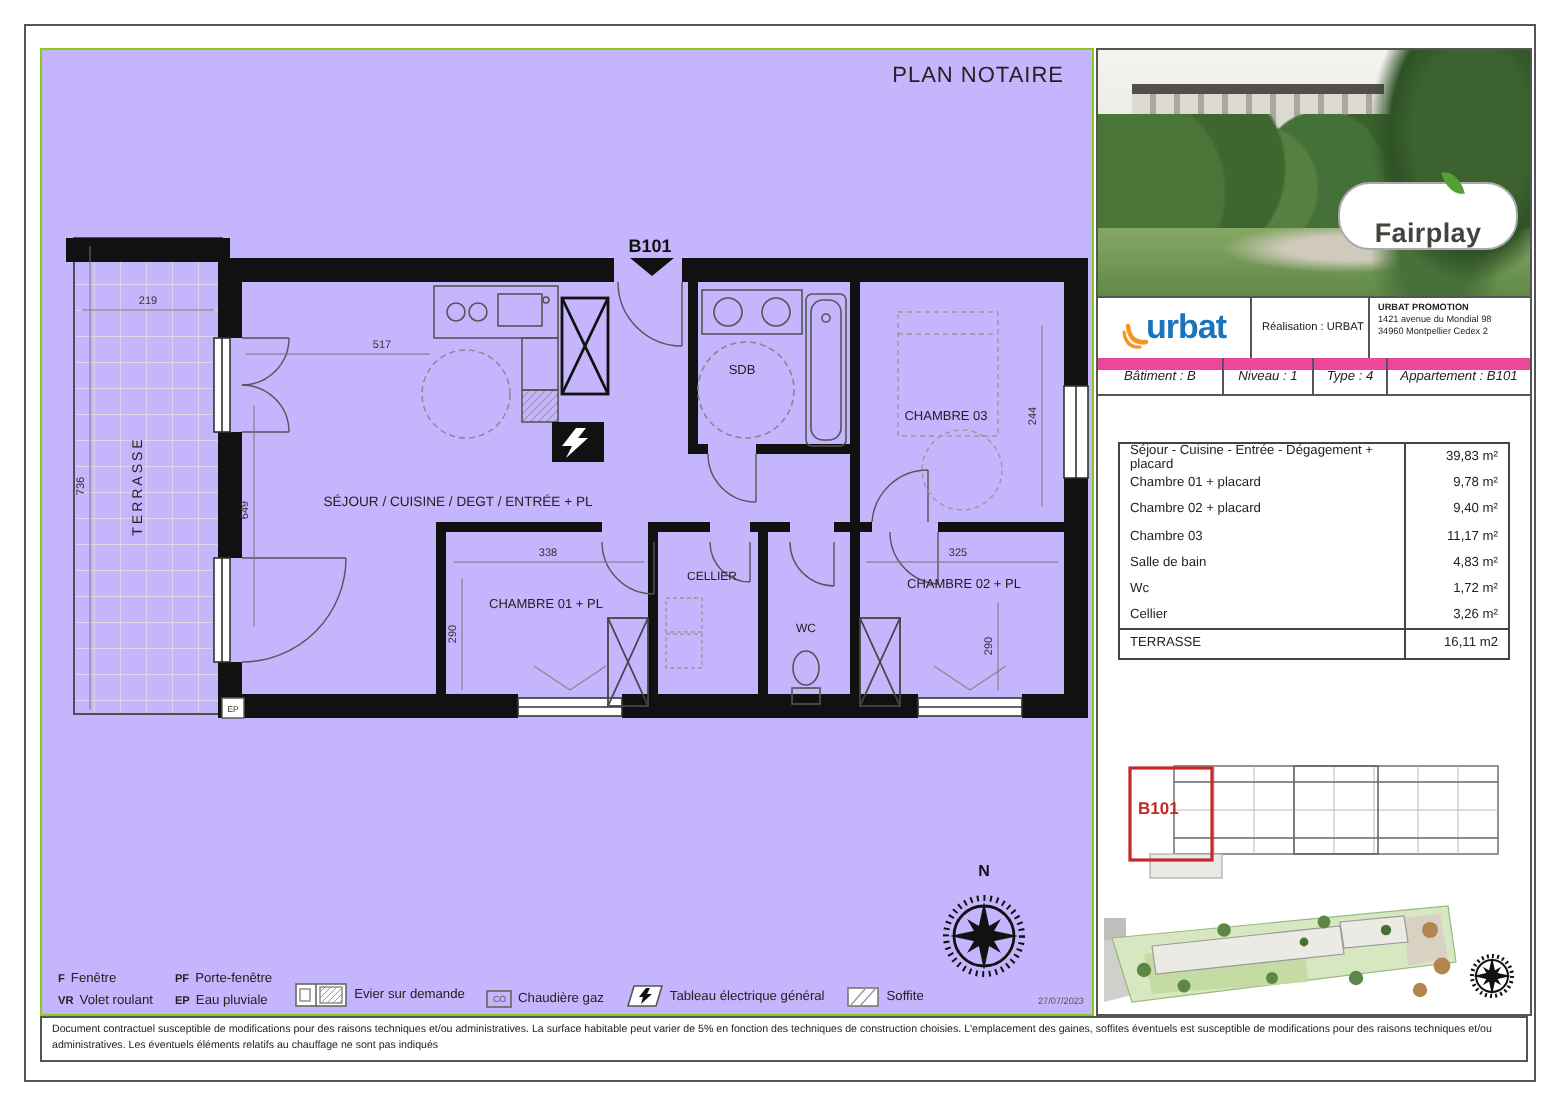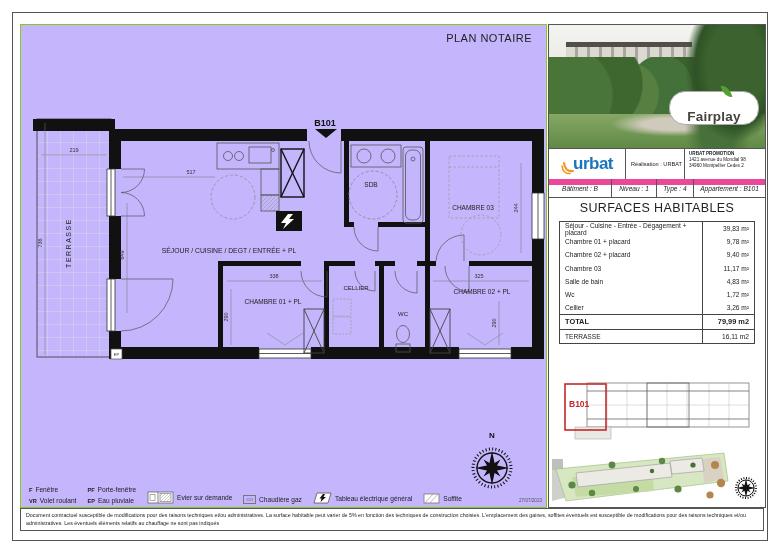--- a/index.html
+++ b/index.html
@@ -357,21 +357,20 @@
     </div>
   </div>
 
   <div class="abs info-row">
     <div class="info-cell" style="width:62px;">Bâtiment : B</div>
     <div class="info-cell" style="width:44px;">Niveau : 1</div>
     <div class="info-cell" style="width:36px;">Type : 4</div>
     <div class="info-cell" style="flex:1;border-right:none;">Appartement : B101</div>
   </div>
 
-  <div class="abs surf-title">SURFACES HABITABLES</div>
 
   <div class="abs surf-table">
     <div class="s-row">
         <div class="s-label">Séjour - Cuisine - Entrée - Dégagement + placard</div>
         <div class="s-val">39,83 m²</div>
       </div>
     <div class="s-row">
         <div class="s-label">Chambre 01 + placard</div>
         <div class="s-val">9,78 m²</div>
       </div>
@@ -387,24 +386,20 @@
         <div class="s-label">Salle de bain</div>
         <div class="s-val">4,83 m²</div>
       </div>
     <div class="s-row">
         <div class="s-label">Wc</div>
         <div class="s-val">1,72 m²</div>
       </div>
     <div class="s-row">
         <div class="s-label">Cellier</div>
         <div class="s-val">3,26 m²</div>
-      </div>
-    <div class="s-row s-total">
-        <div class="s-label">TOTAL</div>
-        <div class="s-val">79,99 m2</div>
       </div>
     <div class="s-row s-terr">
         <div class="s-label">TERRASSE</div>
         <div class="s-val">16,11 m2</div>
       </div>
   </div>
 
   <svg class="abs keyplan-svg" viewBox="0 0 198 68">
     <rect x="30" y="8" width="162" height="44" fill="#fff" stroke="#888" stroke-width="0.9"></rect>
     <g stroke="#bbb" stroke-width="0.5">

